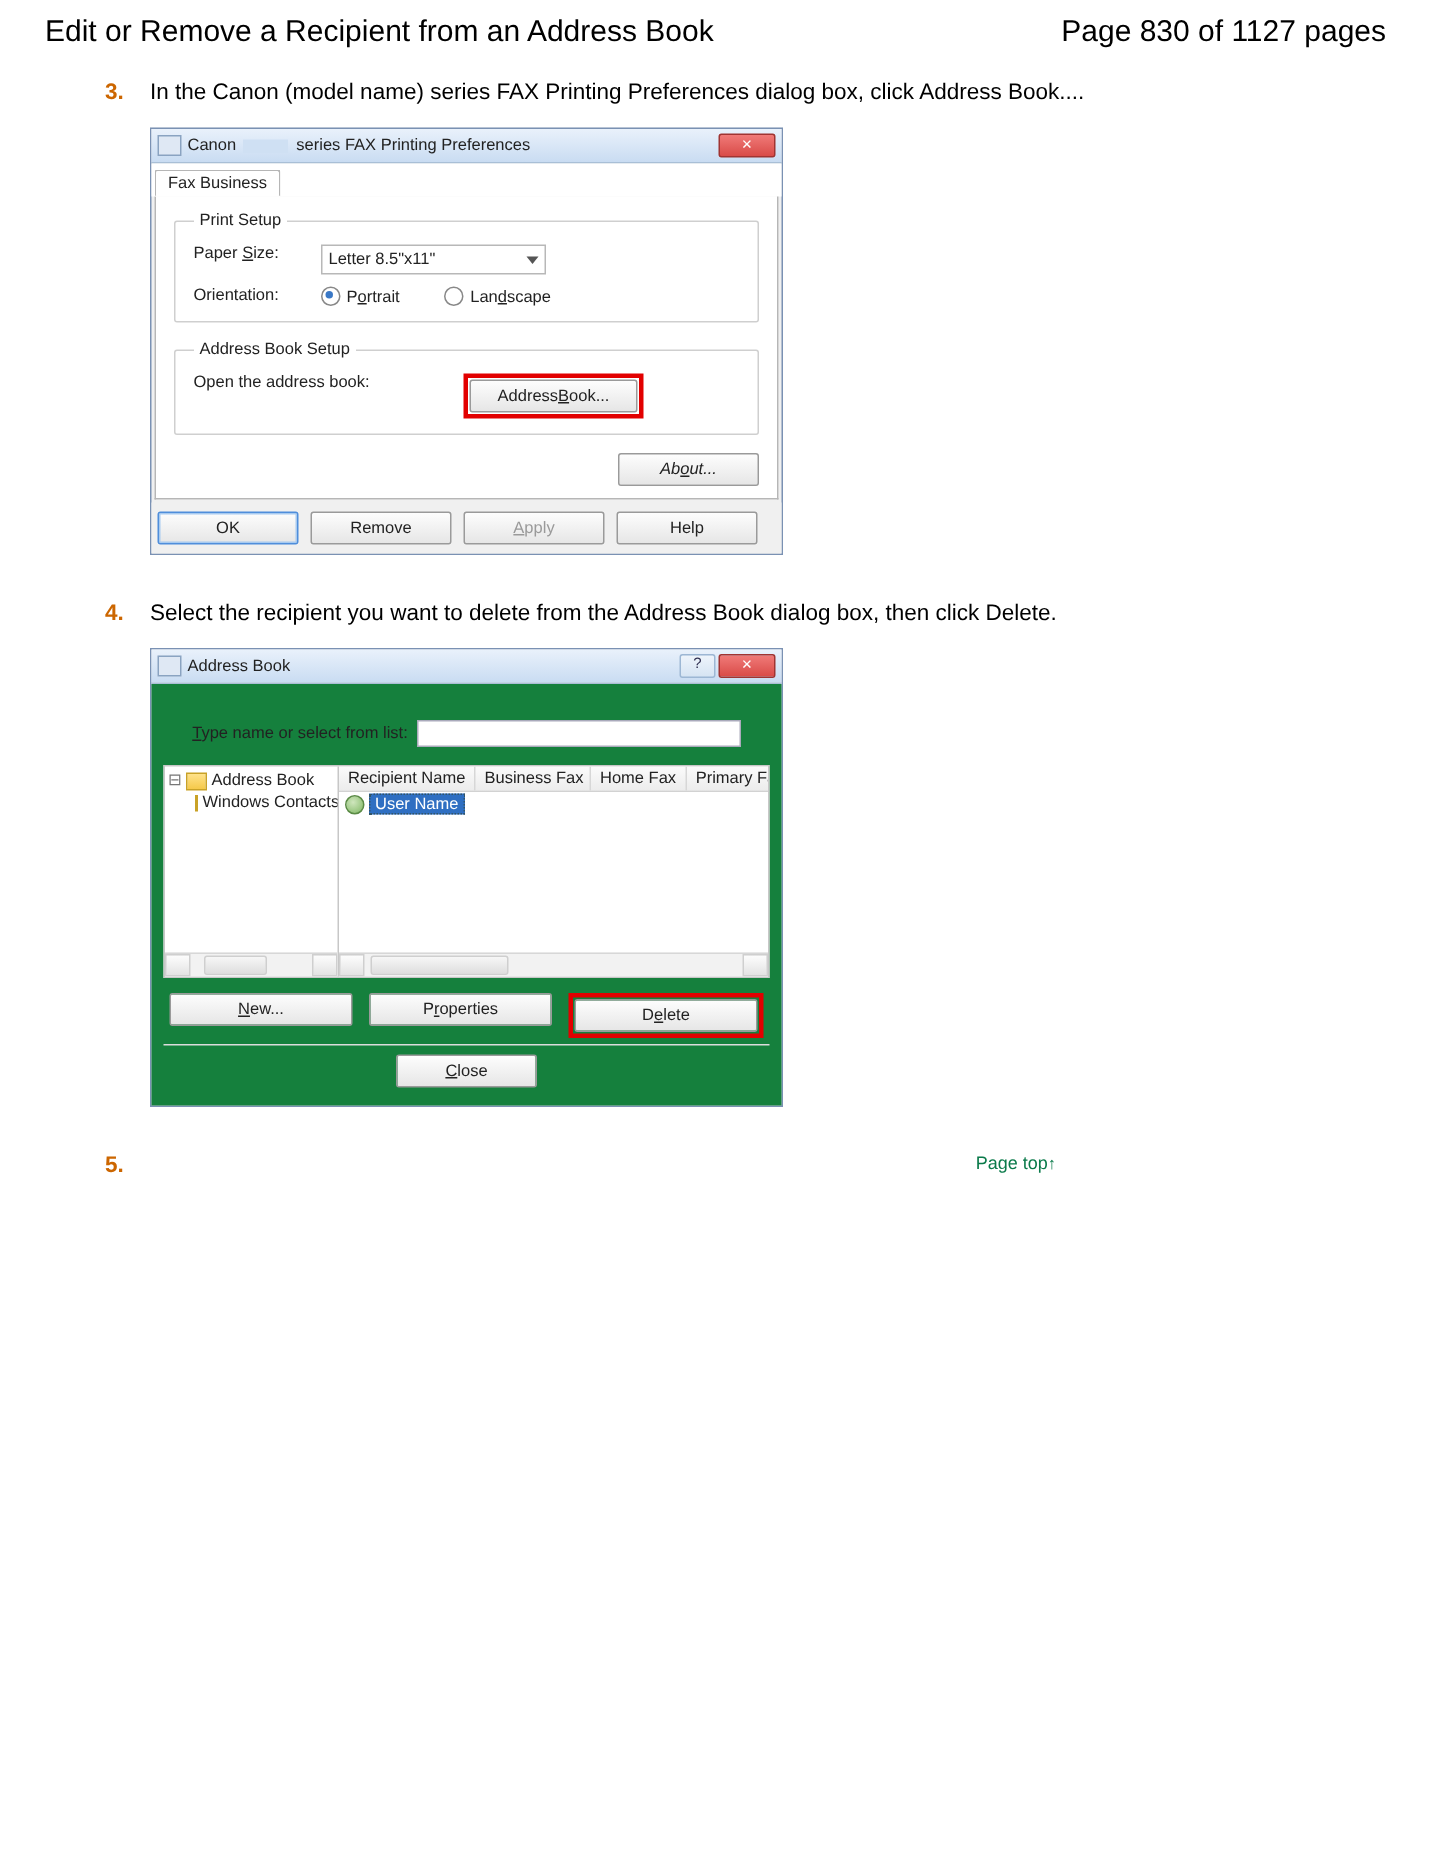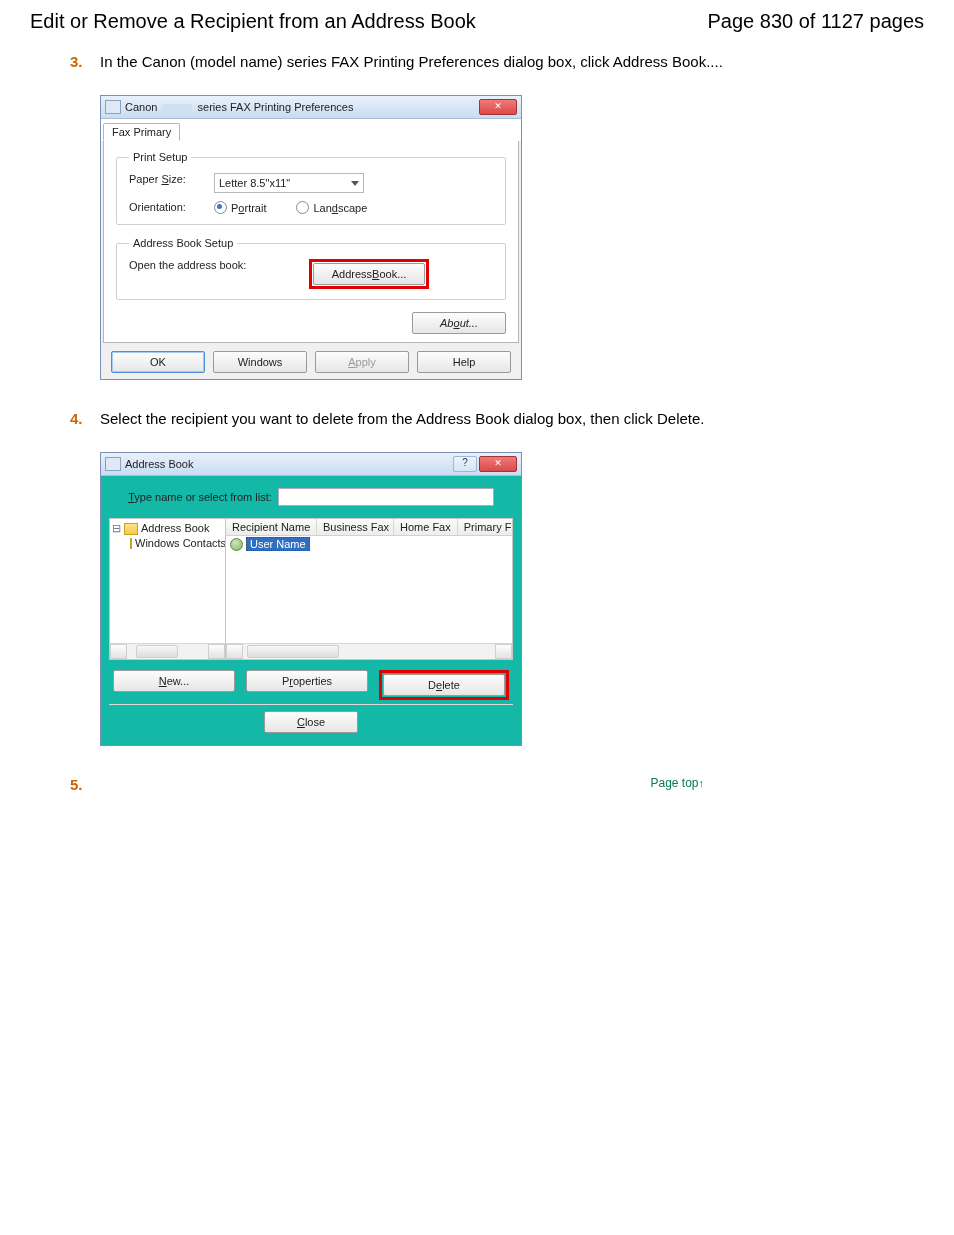--- a/index.html
+++ b/index.html
@@ -27,21 +27,21 @@
     padding-left: 30px;
   }
   ol > li .step-num {
     position: absolute;
     left: 0;
     top: 0;
     color: #cc6600;
     font-weight: bold;
   }
   .dialog {
-    margin-top: 25px;
+    margin-top: 15px;
     width: 420px;
     border: 1px solid #7a91b3;
     background: #f0f0f0;
     font-family: "Segoe UI", Tahoma, sans-serif;
     font-size: 11px;
     color: #222;
   }
   .titlebar {
     display: flex;
     align-items: center;
@@ -187,36 +187,36 @@
   .btn.disabled {
     color: #9a9a9a;
   }
   .highlight-red {
     border: 3px solid #e20000;
     padding: 1px;
     display: inline-block;
   }
   .dialog-buttons {
     display: flex;
-    justify-content: center;
+    justify-content: flex-start;
     gap: 8px;
     padding: 6px 4px 6px 4px;
     background: #f0f0f0;
   }
   .about-row {
     display: flex;
     justify-content: flex-end;
     margin-top: 6px;
     font-style: italic;
   }
 
   
   .ab-body {
-    background: #14b8a6;
-    padding: 12px 8px 8px 8px;
+    background: #15803d;
+    padding: 24px 8px 8px 8px;
   }
   .ab-typerow {
     display: flex;
     align-items: center;
     justify-content: center;
     margin-bottom: 12px;
     gap: 6px;
   }
   .ab-typerow input {
     width: 210px;
@@ -364,21 +364,21 @@
       <div class="titlebar">
         <span class="title-icon"></span>
         <span class="title-text">
           <span>Canon</span>
           <span class="model-blur"></span>
           <span>series FAX Printing Preferences</span>
         </span>
         <span class="win-close">✕</span>
       </div>
       <div class="tabstrip">
-        <div class="tab">Fax Primary</div>
+        <div class="tab">Fax Business</div>
       </div>
       <div class="pane">
         <fieldset>
           <legend>Print Setup</legend>
           <div class="row">
             <span class="lbl"><span>Paper <span class="underline-letter">S</span>ize:</span></span>
             <span class="select">
               <span>Letter 8.5"x11"</span>
               <span class="arrow"></span>
             </span>
@@ -403,21 +403,21 @@
               <span class="btn" style="min-width:90px">Address <span class="underline-letter">B</span>ook...</span>
             </span>
           </div>
         </fieldset>
         <div class="about-row">
           <span class="btn">Ab<span class="underline-letter">o</span>ut...</span>
         </div>
       </div>
       <div class="dialog-buttons">
         <span class="btn default">OK</span>
-        <span class="btn">Windows</span>
+        <span class="btn">Remove</span>
         <span class="btn disabled"><span class="underline-letter">A</span>pply</span>
         <span class="btn">Help</span>
       </div>
     </div>
   </li>
 
   <li>
     <span class="step-num">4.</span>
     <span>Select the recipient you want to delete from the Address Book dialog box, then click Delete.</span>
 

